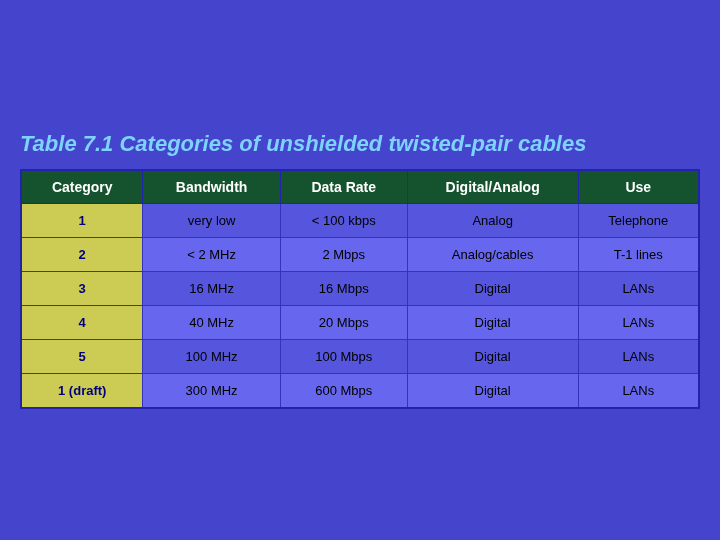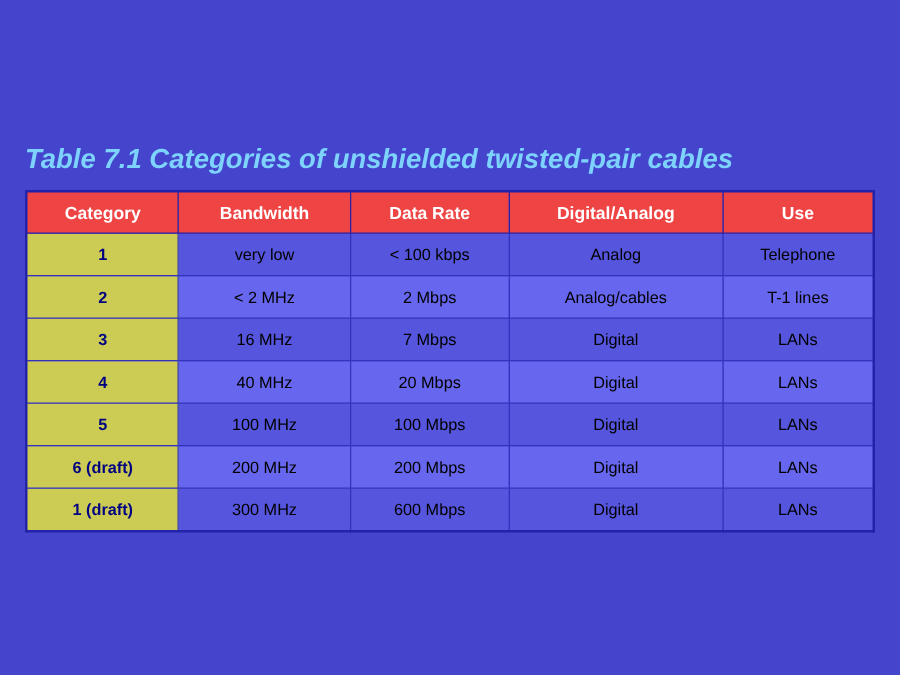--- a/index.html
+++ b/index.html
@@ -34,21 +34,21 @@
       width: 100%;
     }
 
     table {
       width: 100%;
       border-collapse: collapse;
       border: 2px solid #2222aa;
     }
 
     thead tr {
-      background-color: #ef4444;
+      background-color: #14532d;
     }
 
     thead th {
       color: #ffffff;
       font-size: 14px;
       font-weight: bold;
       padding: 8px 10px;
       text-align: center;
       border: 1px solid #2222aa;
     }
@@ -102,46 +102,39 @@
         <tr>
           <td>2</td>
           <td>&lt; 2 MHz</td>
           <td>2 Mbps</td>
           <td>Analog/cables</td>
           <td>T-1 lines</td>
         </tr>
         <tr>
           <td>3</td>
           <td>16 MHz</td>
-          <td>7 Mbps</td>
+          <td>16 Mbps</td>
           <td>Digital</td>
           <td>LANs</td>
         </tr>
         <tr>
           <td>4</td>
           <td>40 MHz</td>
           <td>20 Mbps</td>
           <td>Digital</td>
           <td>LANs</td>
         </tr>
         <tr>
           <td>5</td>
           <td>100 MHz</td>
           <td>100 Mbps</td>
           <td>Digital</td>
           <td>LANs</td>
         </tr>
         <tr>
-          <td>6 (draft)</td>
-          <td>200 MHz</td>
-          <td>200 Mbps</td>
-          <td>Digital</td>
-          <td>LANs</td>
-        </tr>
-        <tr>
           <td>1 (draft)</td>
           <td>300 MHz</td>
           <td>600 Mbps</td>
           <td>Digital</td>
           <td>LANs</td>
         </tr>
       </tbody>
   </table>
 </div>
 

